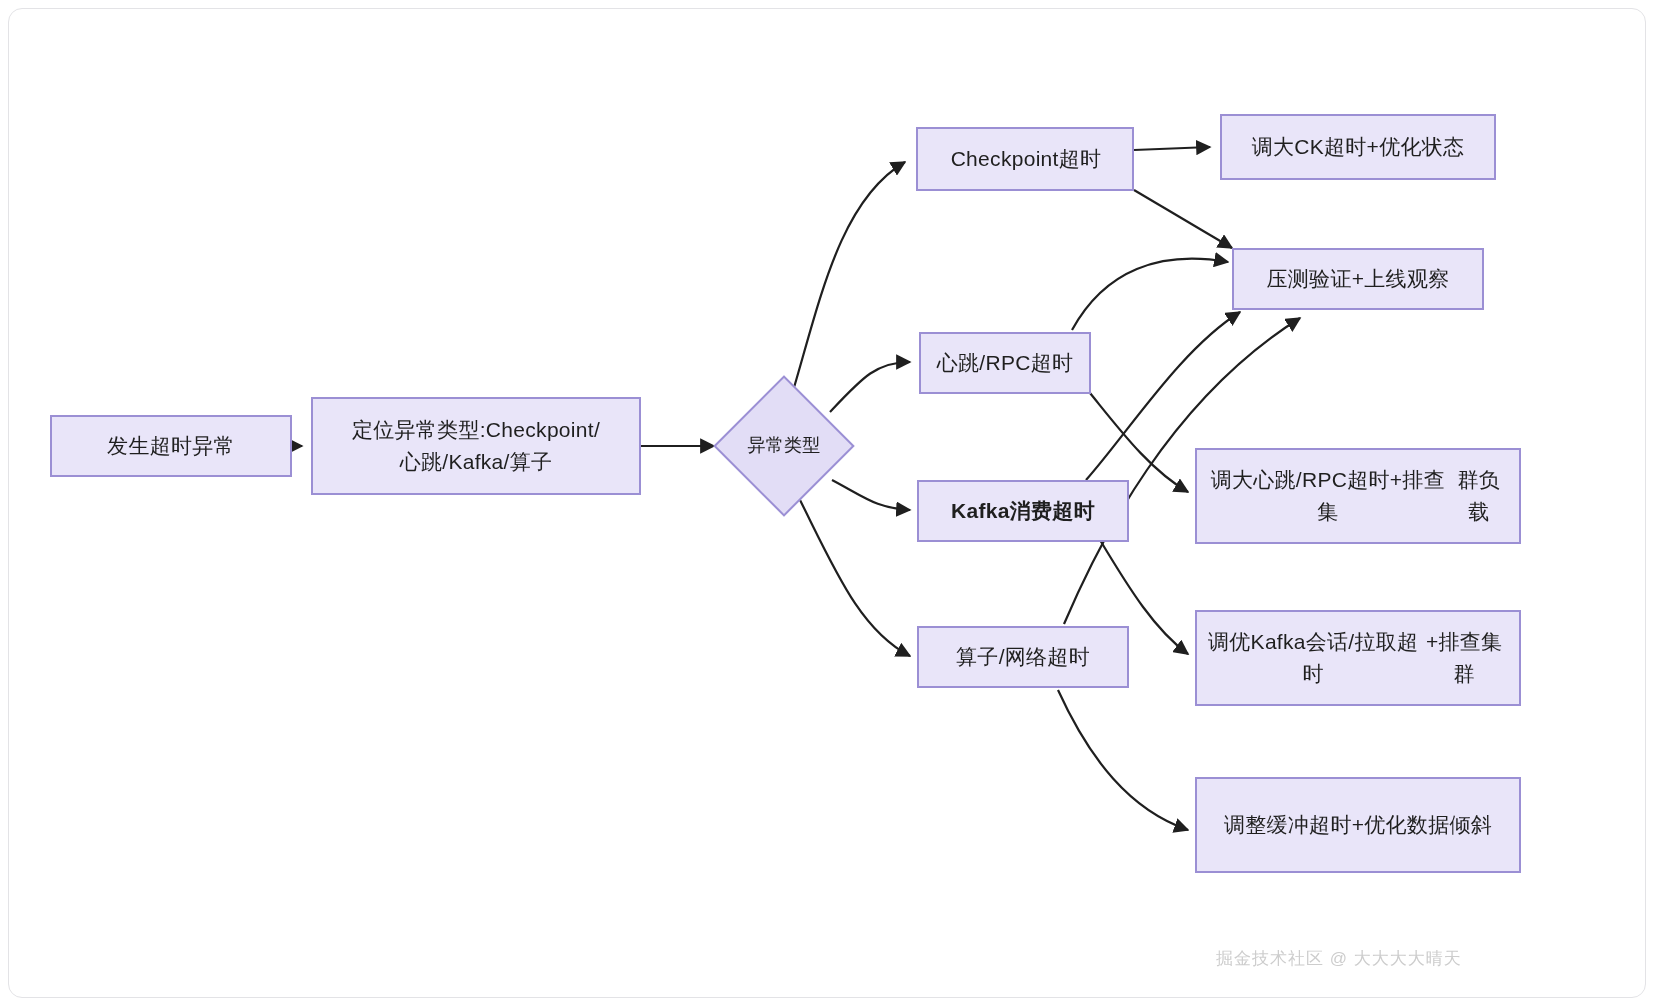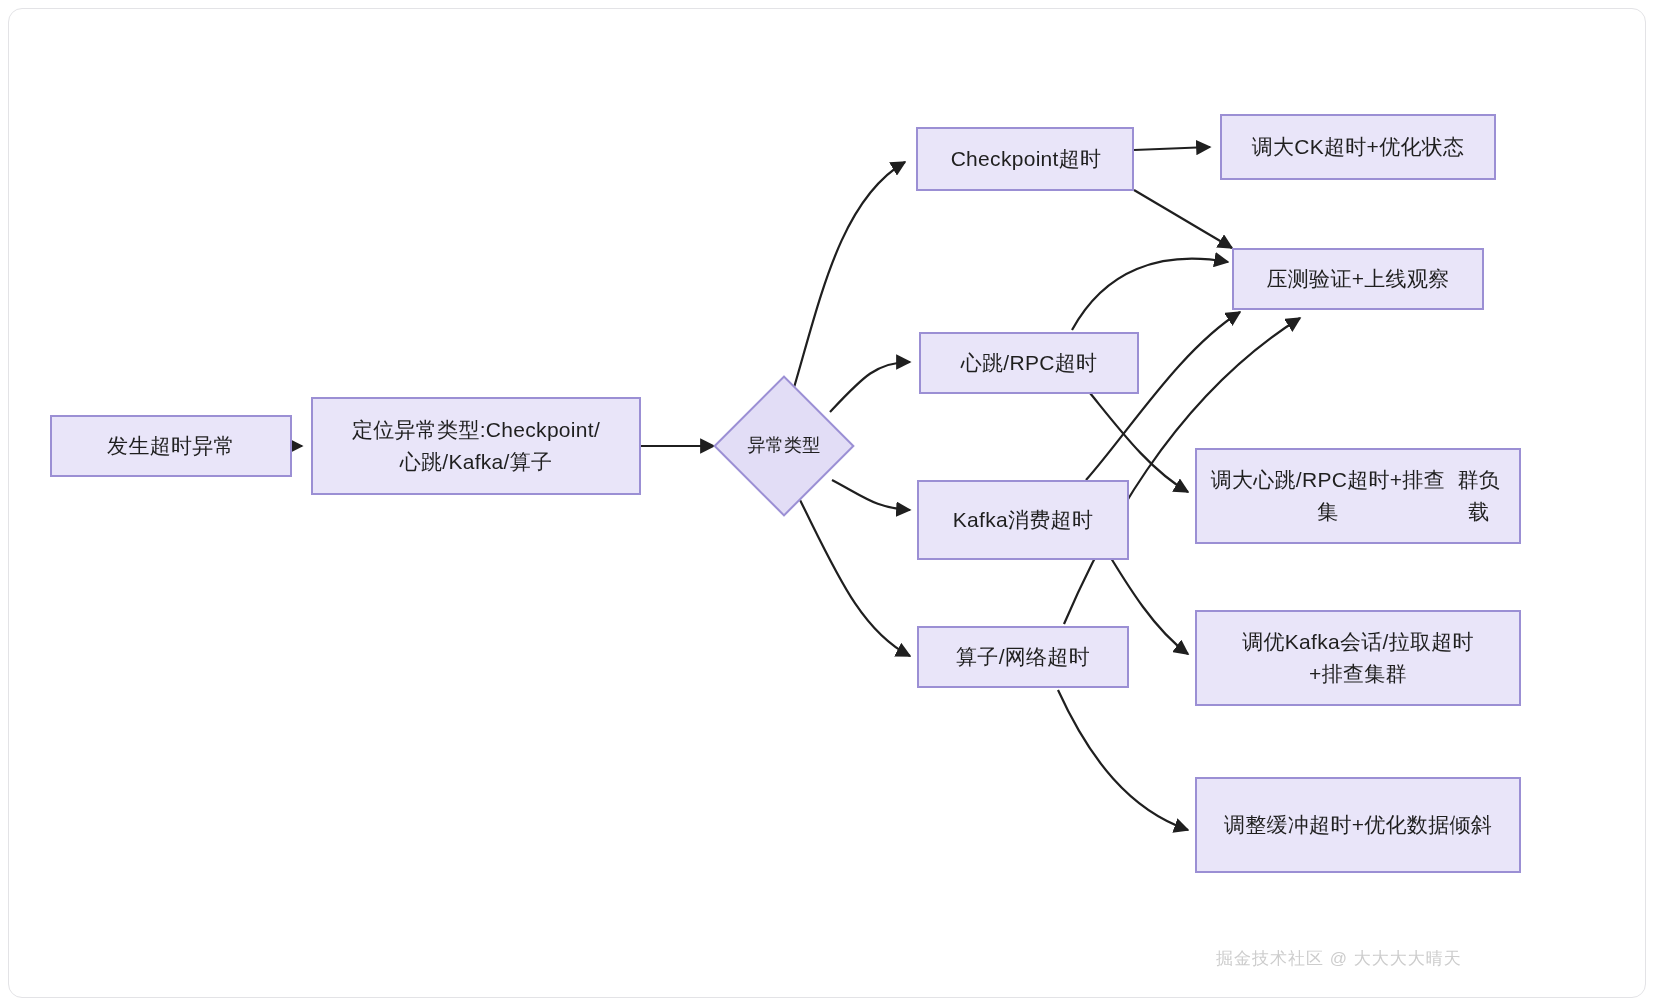--- a/index.html
+++ b/index.html
@@ -139,46 +139,46 @@
 
   <div class="node diamond" style="left:714px; top:376px; width:140px; height:140px;">
     <span class="dshape"></span>
     <span class="dlabel">异常类型</span>
   </div>
 
   <div class="node" style="left:916px; top:127px; width:218px; height:64px;padding-left:12px;">
     <span>Checkpoint超时</span>
   </div>
 
-  <div class="node" style="left:919px; top:332px; width:220px; height:62px;">
+  <div class="node" style="left:919px; top:332px; width:172px; height:62px;">
     <span>心跳/RPC超时</span>
   </div>
 
-  <div class="node" style="left:917px; top:480px; width:212px; height:80px;">
+  <div class="node" style="left:917px; top:480px; width:212px; height:62px;font-weight:bold;">
     <span>Kafka消费超时</span>
   </div>
 
   <div class="node" style="left:917px; top:626px; width:212px; height:62px;">
     <span>算子/网络超时</span>
   </div>
 
   <div class="node" style="left:1220px; top:114px; width:276px; height:66px;">
     <span>调大CK超时+优化状态</span>
   </div>
 
   <div class="node" style="left:1232px; top:248px; width:252px; height:62px;">
     <span>压测验证+上线观察</span>
   </div>
 
   <div class="node" style="left:1195px; top:448px; width:326px; height:96px; flex-direction:row;">
     <span>调大心跳/RPC超时+排查集</span>
     <span>群负载</span>
   </div>
 
-  <div class="node" style="left:1195px; top:610px; width:326px; height:96px; flex-direction:column;">
+  <div class="node" style="left:1195px; top:610px; width:326px; height:96px; flex-direction:row;">
     <span>调优Kafka会话/拉取超时</span>
     <span>+排查集群</span>
   </div>
 
   <div class="node" style="left:1195px; top:777px; width:326px; height:96px; flex-direction:row;">
     <span>调整缓冲超时+优化数据倾</span>
     <span>斜</span>
   </div>
 
   <div class="watermark" style="left:1216px; top:947px;">掘金技术社区 @ 大大大大晴天</div>

